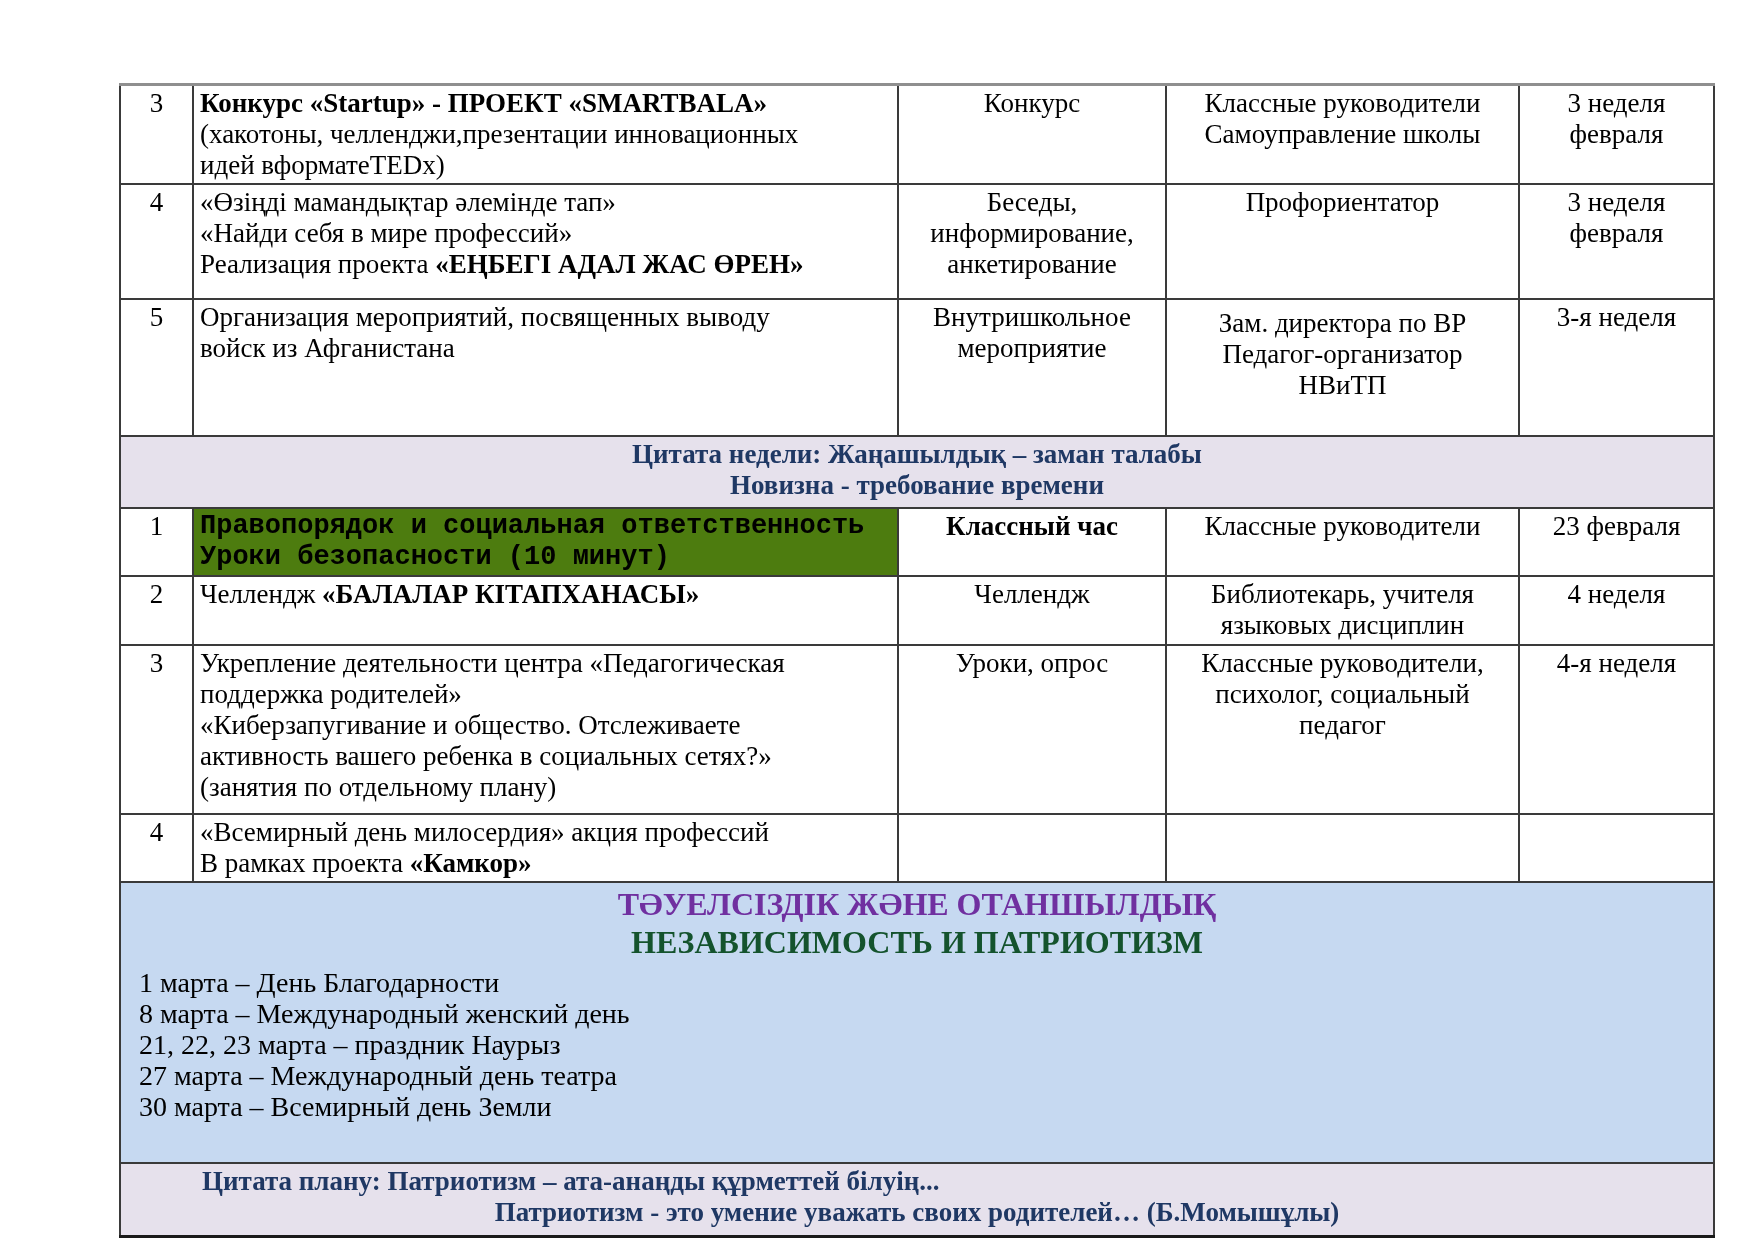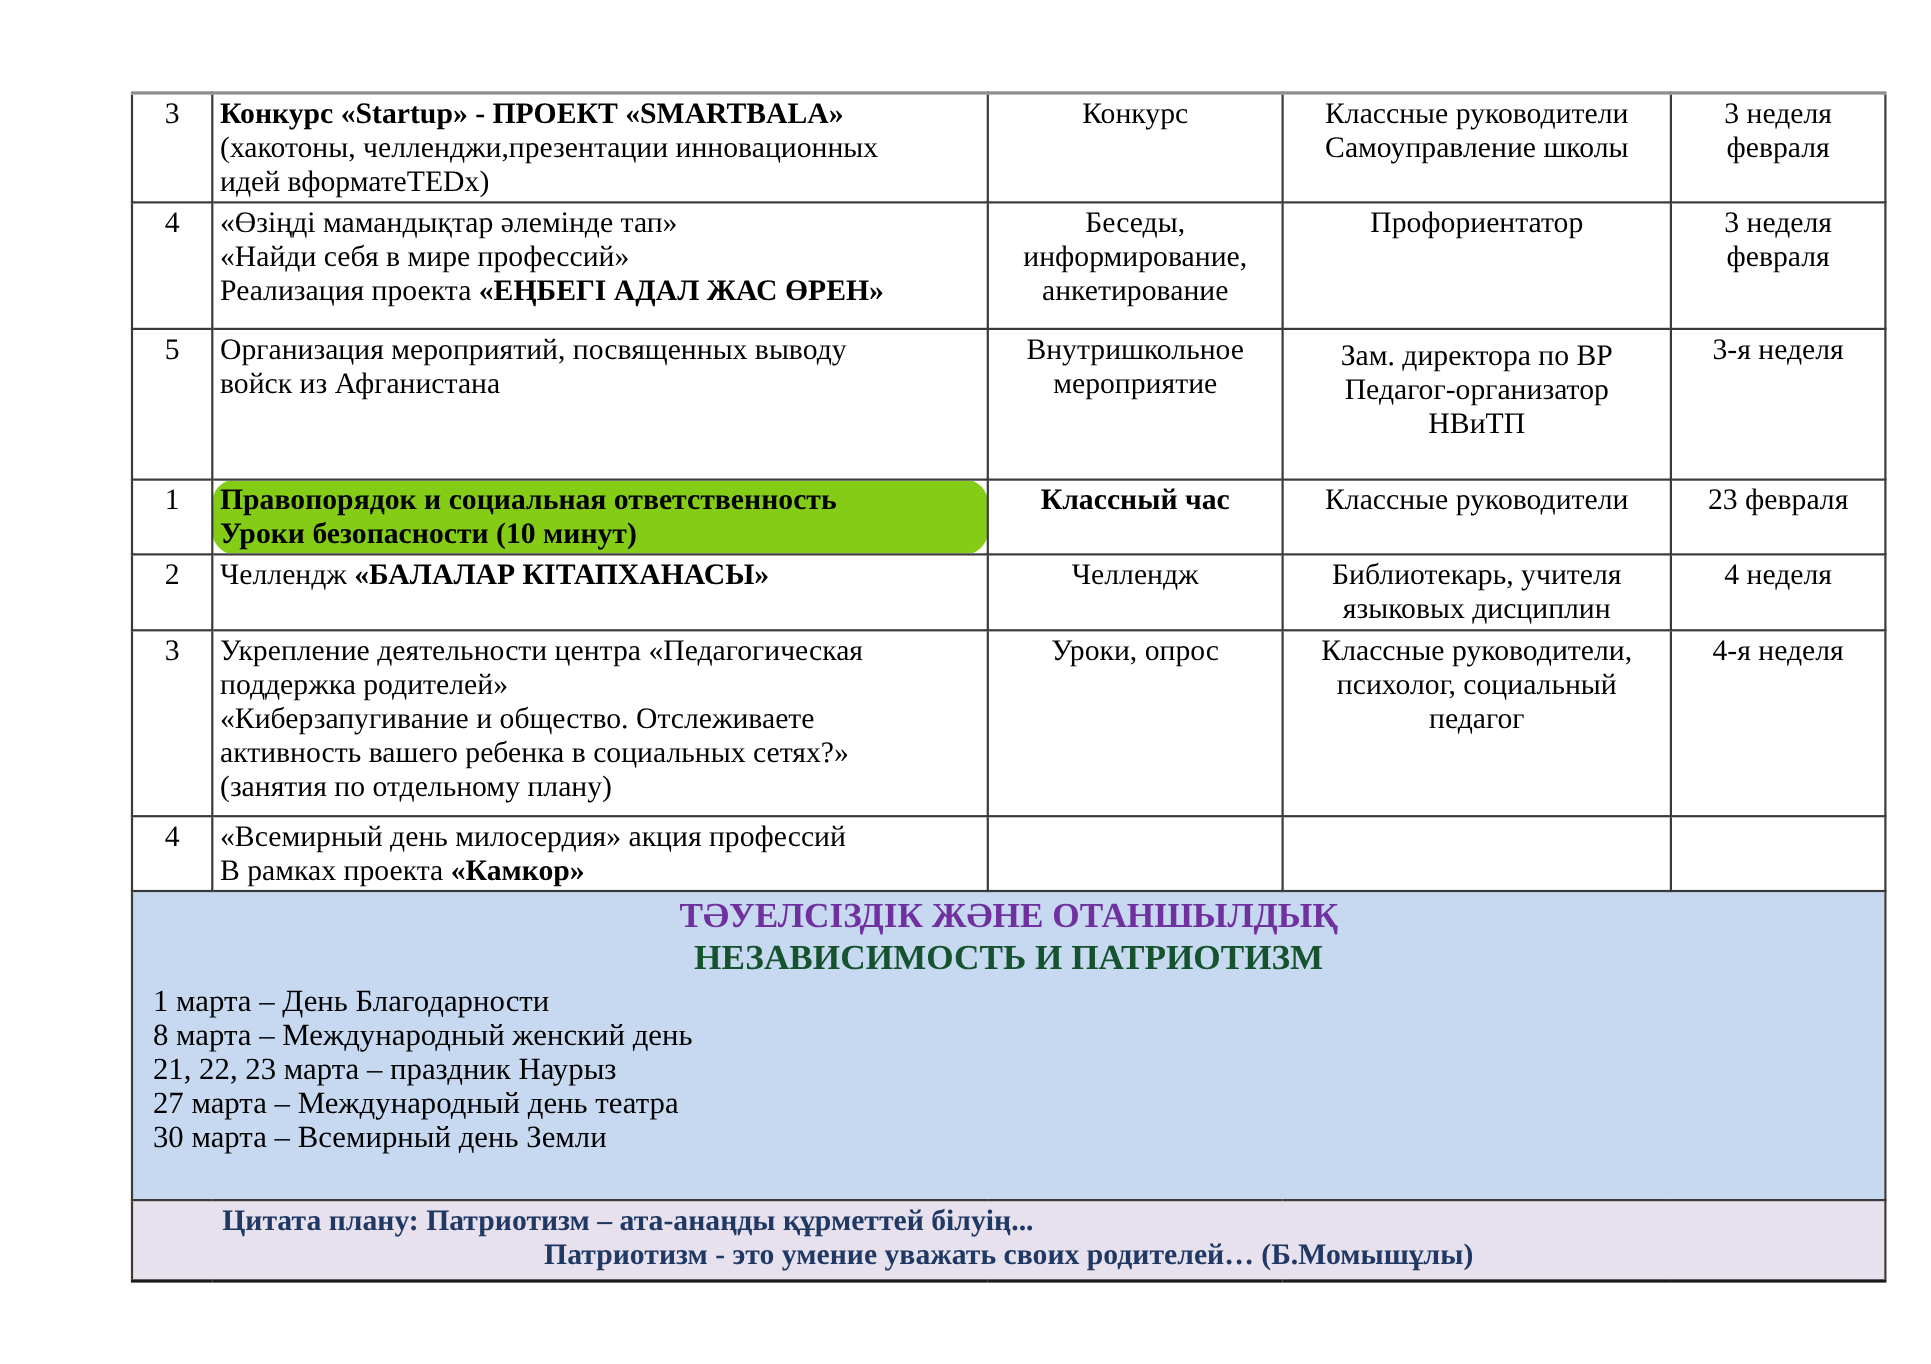--- a/index.html
+++ b/index.html
@@ -18,21 +18,21 @@
   table.plan td{
     border:2px solid #3a3a3a;
     vertical-align:top;
     font-size:27px;
     line-height:31px;
     padding:2px 6px;
     overflow:hidden;
   }
   table.plan{border-top:3px solid #8f8f8f;border-bottom:3px solid #1a1a1a;}
   td.num{text-align:center;padding-top:3px;}
-  td.content{padding-left:12px;border-radius:21px;}
+  td.content{padding-left:12px;}
   td.cc{text-align:center;}
   td.vmid{vertical-align:middle;margin-left:14px;}
   .b{font-weight:bold;}
   
   td.quote-row{
     text-align:center;
     font-weight:bold;
     font-size:28px;
     line-height:35px;
     padding-top:2px;
@@ -50,21 +50,21 @@
     padding:6px 0 0 12px;
   }
   td.quote-bottom{
     font-weight:bold;
     font-size:28px;
     line-height:36px;
     padding-top:2px;
   }
   .q2-line1{text-align:left;padding-left:75px;}
   .q2-line2{text-align:center;}
-  .yellow-cell{background:#84cc16;font-weight:bold;}
+  .yellow-cell{background:#4d7c0f;font-weight:bold;font-family:Liberation Mono, monospace;}
 </style>
 </head>
 <body>
 
 <div class="page">
   <table class="plan">
     <colgroup>
       <col style="width:73px">
         <col style="width:705px">
         <col style="width:268px">
@@ -127,20 +127,26 @@
       <td class="cc" style="padding-top:8px">
         <div>Зам. директора по ВР</div>
         <div>Педагог-организатор</div>
         <div>НВиТП</div>
       </td>
       <td class="cc vmid">
         <div>3-я неделя</div>
       </td>
     </tr>
 
+    <tr style="height:72px">
+      <td colspan="5" class="quote-row" style="background:#e6e1ec;color:#1f3864;">
+        <div>Цитата недели: Жаңашылдық – заман талабы</div>
+        <div>Новизна - требование времени</div>
+      </td>
+    </tr>
 
     <tr style="height:66px">
       <td class="num">1</td>
       <td class="content yellow-cell">
         <div>Правопорядок и социальная ответственность</div>
         <div>Уроки безопасности (10 минут)</div>
       </td>
       <td class="cc b">
         <div>Классный час</div>
       </td>

